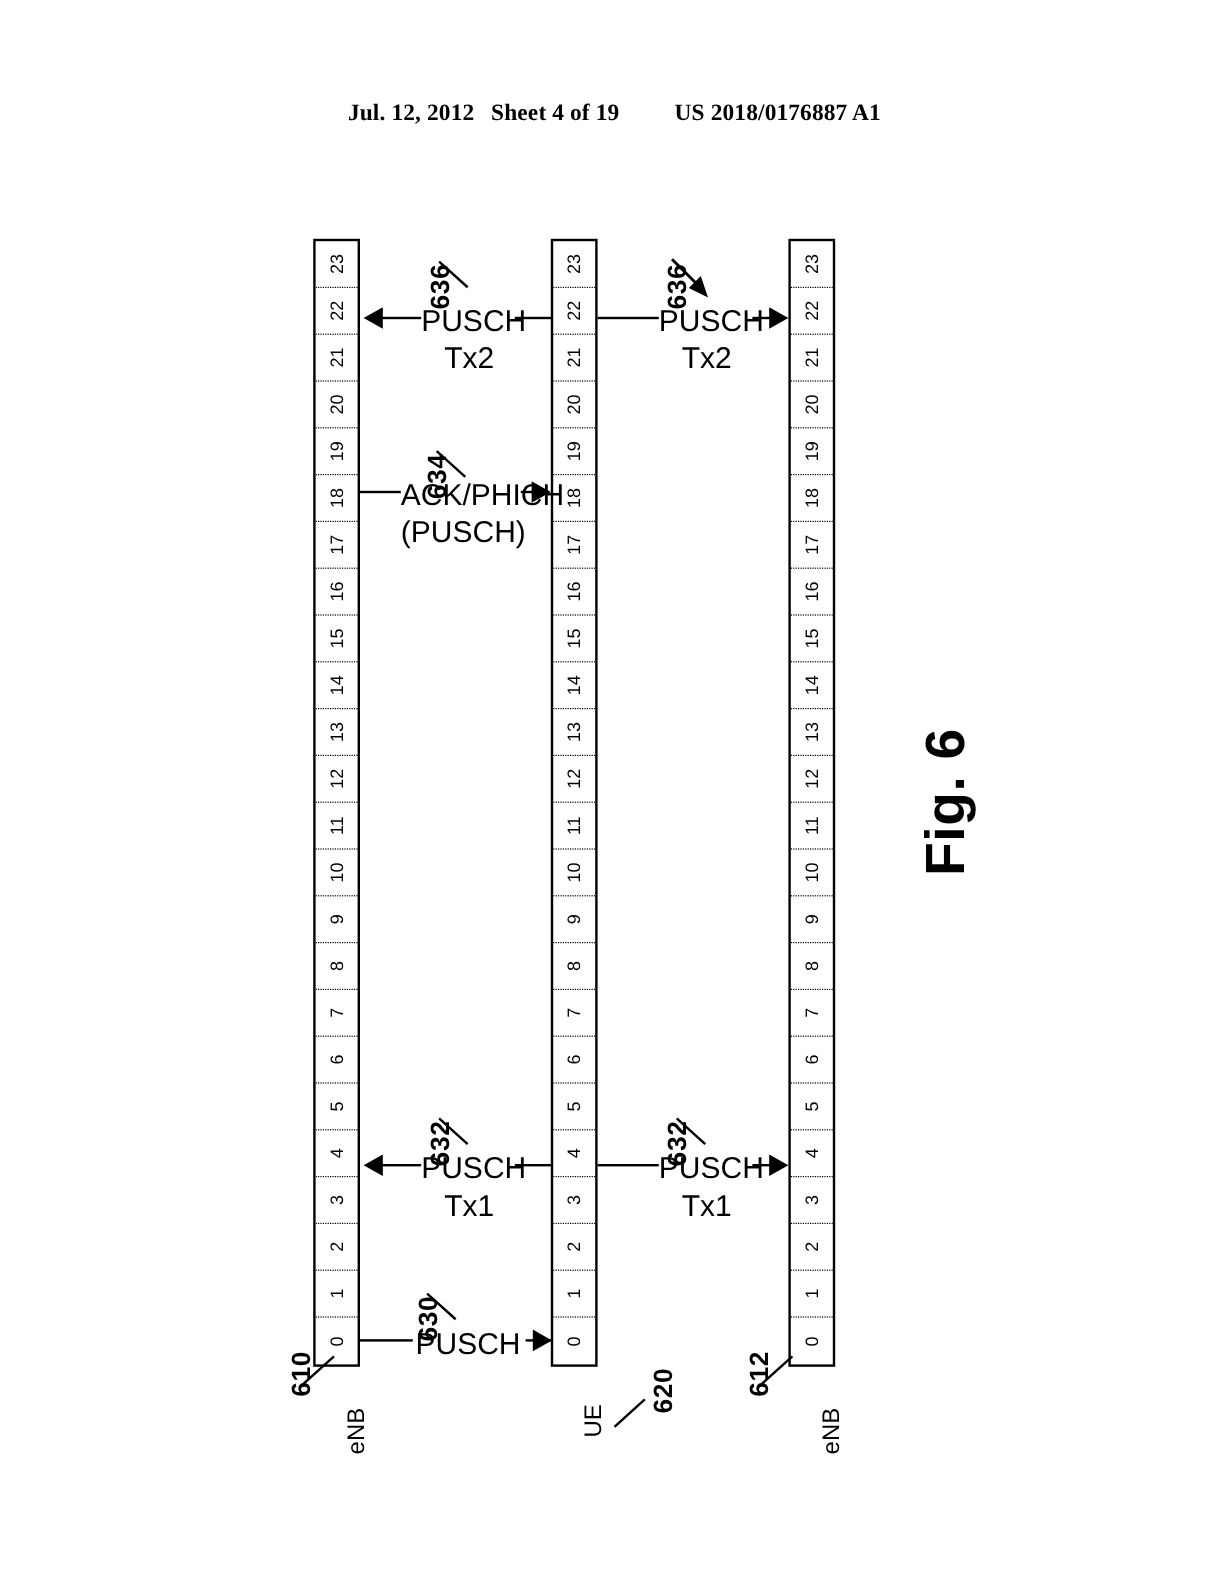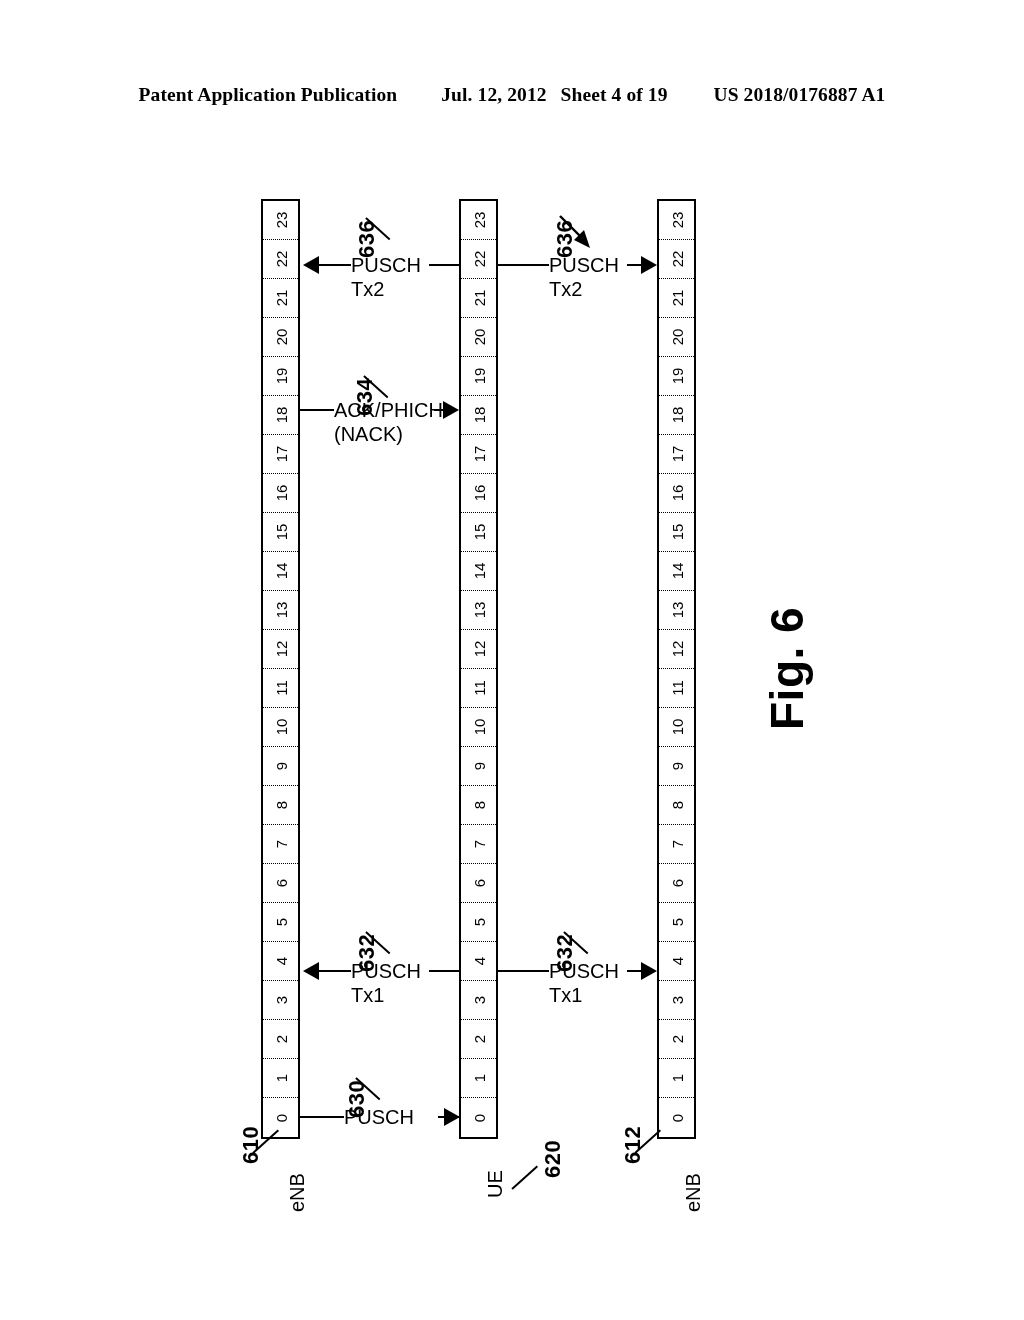--- a/index.html
+++ b/index.html
@@ -104,21 +104,22 @@
   .leader {
     position: absolute;
     background: #000;
     height: 1.8px;
     transform-origin: left center;
   }
 
   
   .msg-label {
     position: absolute;
-    font-size: 20px;
+    font-size: 25px;
+    text-align: center;
     line-height: 1.22;
     white-space: nowrap;
   }
   .msg-label .l2 { display: block; }
 
   
   .conn {
     position: absolute;
     height: 2.2px;
     background: #000;
@@ -145,21 +146,20 @@
     white-space: nowrap;
     transform-origin: left top;
     transform: rotate(-90deg);
     letter-spacing: 0.5px;
   }
 </style>
 </head>
 <body>
 
 <div id="patent-header">
-  <span class="h-pub">Patent Application Publication</span>
   <span class="h-date">Jul. 12, 2012</span>
   <span class="h-sheet">Sheet 4 of 19</span>
   <span class="h-doc">US 2018/0176887 A1</span>
 </div>
 
 <div id="figure">
 
   <div class="timeline" id="col-enb1">
       <div class="tl-cell">
         <span class="tl-num">23</span>
@@ -422,21 +422,21 @@
     <span class="l2">Tx1</span>
   </div>
   <div class="conn" style="left:627px; top:970px; width:24px;"></div>
   <div class="arrowhead right" style="left:641px; top:962px;"></div>
   <div class="refnum" id="ref-632b">632</div>
   <div class="leader" style="left:564px; top:931px; width:32px; transform:rotate(42deg);"></div>
 
   <div class="conn" style="left:300px; top:409px; width:34px;"></div>
   <div class="msg-label" style="left:334px; top:398px; width:100px;">
     <span>ACK/PHICH</span>
-    <span class="l2">(NACK)</span>
+    <span class="l2">(PUSCH)</span>
   </div>
   <div class="conn" style="left:434px; top:409px; width:16px;"></div>
   <div class="arrowhead right" style="left:443px; top:401px;"></div>
   <div class="refnum" id="ref-634">634</div>
   <div class="leader" style="left:364px; top:375px; width:32px; transform:rotate(42deg);"></div>
 
   <div class="arrowhead left" style="left:303px; top:256px;"></div>
   <div class="conn" style="left:317px; top:264px; width:34px;"></div>
   <div class="msg-label" style="left:351px; top:253px; width:80px;">
     <span>PUSCH</span>

